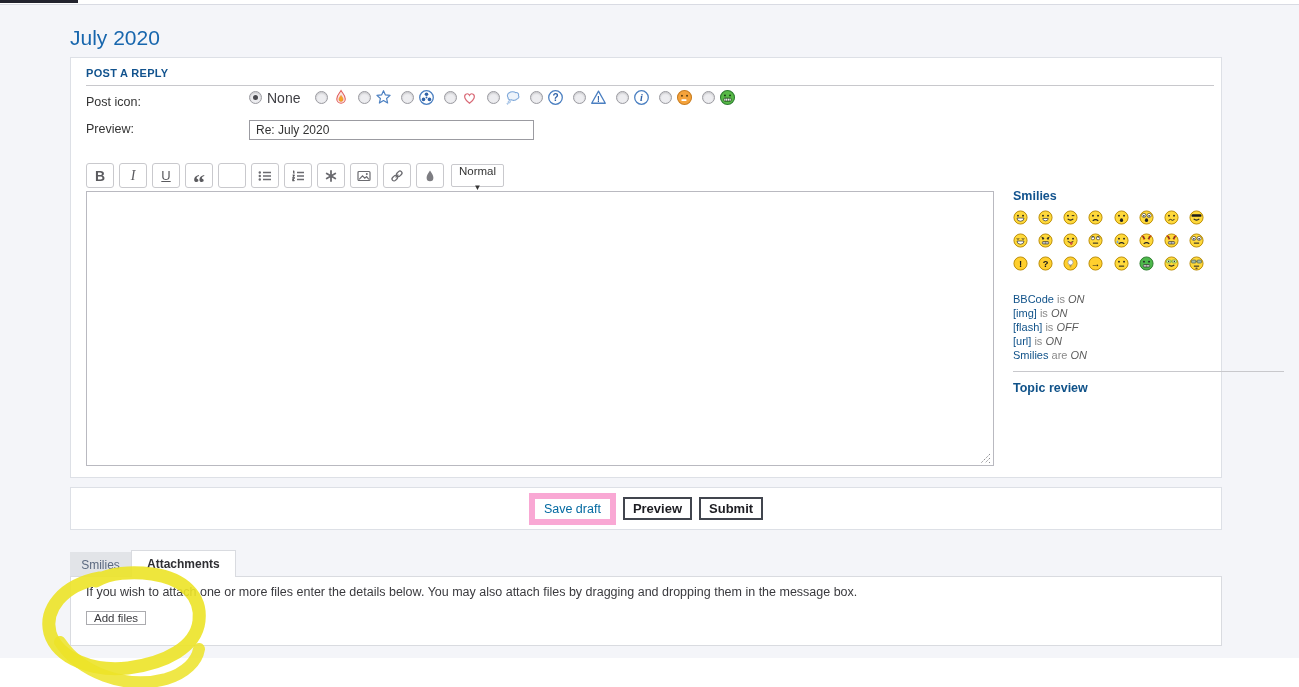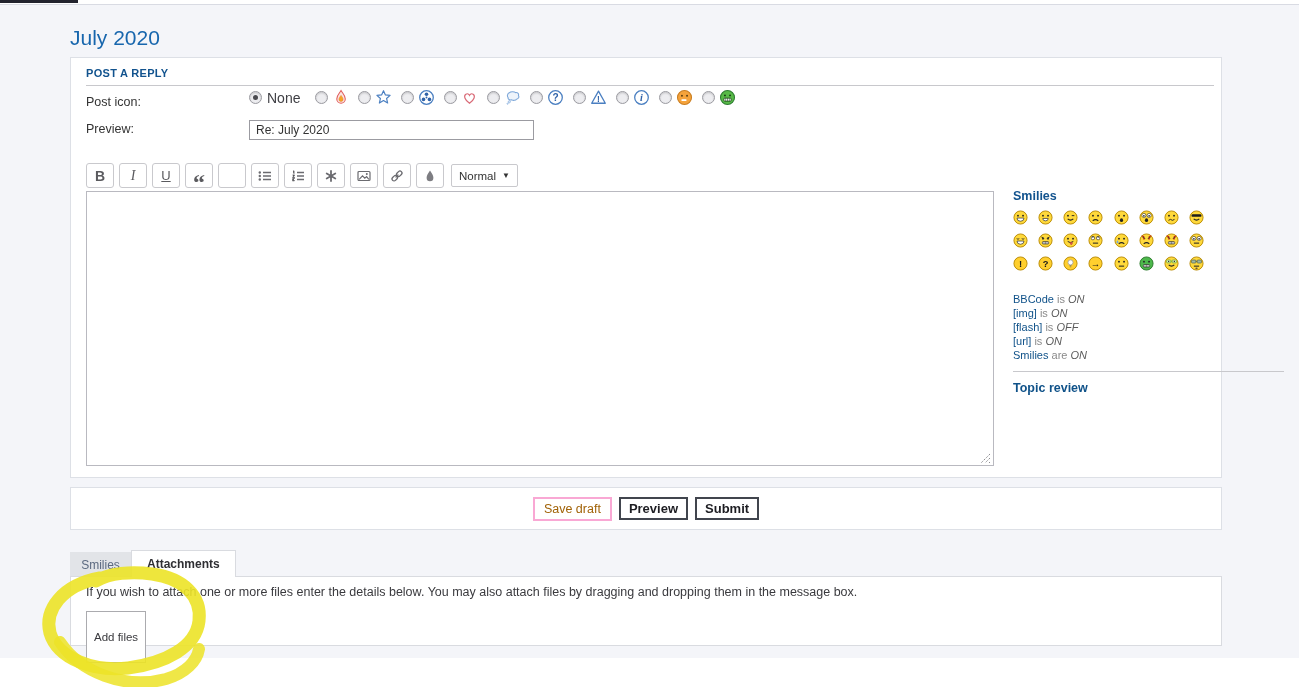--- a/index.html
+++ b/index.html
@@ -32,49 +32,49 @@
   .subject-input { position:absolute; left:178px; top:62px; width:285px; height:20px; border:1px solid #9b9ba1; font-size:12px; color:#333; padding:2px 6px; font-family:inherit; background:#fff; }
 
   .toolbar { position:absolute; left:15px; top:105px; display:flex; align-items:center; }
   .tbtn { height:25px; min-width:28px; padding:0 5px; margin-right:5px; background:#fff; border:1px solid #c9c9cd; border-radius:3px; color:#5a5a5e; display:flex; align-items:center; justify-content:center; font-size:13px; cursor:pointer; }
   .tbtn svg { width:14px; height:14px; display:block; }
   .tb-bold { font-weight:bold; font-size:14px; }
   .tb-italic { font-style:italic; font-family:"Liberation Serif",serif; font-size:14px; }
   .tb-underline { text-decoration:underline; font-size:13px; }
   .tb-quote { font-family:"Liberation Serif",serif; font-weight:bold; font-size:24px; line-height:8px; padding-top:12px; }
   .tb-code { font-size:9px; font-weight:bold; letter-spacing:-0.5px; }
-  .format-select { height:23px; margin-left:2px; border:1px solid #c9c9cd; border-radius:2px; background:#fff; font-size:11.5px; color:#333; padding:0 7px; display:flex; align-items:center; gap:6px; cursor:pointer; }
+  .format-select { height:23px; margin-left:2px; border:1px solid #c9c9cd; border-radius:2px; background:#fff; font-size:11.5px; color:#333; padding:0 7px; display:flex; align-items:center; gap:6px; cursor:pointer;flex-direction:column; }
   .format-arrow { font-size:8px; color:#333; }
 
   .message-area { position:absolute; left:15px; top:133px; width:908px; height:275px; border:1px solid #b9b9c0; background:#fff; resize:none; font-family:inherit; }
   .resize-grip { position:absolute; left:908px; top:394px; width:12px; height:12px; }
 
   .smilies-col { position:absolute; left:942px; top:131px; width:201px; }
   .smilies-title { font-size:12.5px; font-weight:bold; color:#12538e; }
   .smiley-grid { margin-top:7px; display:grid; grid-template-columns:repeat(8,1fr); row-gap:8px; }
   .smiley { width:15px; height:15px; cursor:pointer; }
   .smiley svg { width:15px; height:15px; display:block; }
   .bbcode-status { margin-top:21px; font-size:11px; line-height:14px; color:#8a8a8a; }
   .bb-link { color:#105289; cursor:pointer; }
   .bb-state { font-style:italic; color:#5a5a5a; }
   .smilies-divider { margin-top:9px; border-top:1px solid #c8c8cc; width:271px; }
   .topic-review { display:inline-block; margin-top:9px; font-size:12.5px; font-weight:bold; color:#105289; cursor:pointer; }
 
   .actions-panel { left:70px; top:487px; width:1152px; height:43px; display:flex; align-items:center; justify-content:center; gap:7px; }
   .btn { background:#fff; font-family:inherit; cursor:pointer; }
-  .btn-savedraft { border:2px solid #f9a8d4; color:#a16207; font-size:12.5px; padding:3px 9px; }
+  .btn-savedraft { border:6px solid #f9a8d4; color:#0369a1; font-size:12.5px; padding:3px 9px; }
   .btn-strong { border:2px solid #41454e; color:#1d1d22; font-weight:bold; font-size:13px; padding:2px 8px; }
 
   .tab { position:absolute; font-size:12px; display:flex; align-items:center; justify-content:center; cursor:pointer; }
   .tab-options { left:70px; top:552px; width:61px; height:25px; background:#e2e4e8; color:#5c6a80; }
   .tab-attachments { left:131px; top:550px; height:27px; padding:0 15px; background:#fff; border:1px solid #d9dbe0; border-bottom:none; font-weight:bold; color:#2f2f33; z-index:3; }
 
   .attach-panel { left:70px; top:576px; width:1152px; height:70px; border:1px solid #d9dbe0; z-index:2; }
   .attach-info { position:absolute; left:15px; top:8px; font-size:12.5px; color:#3a3a3e; }
-  .btn-addfiles { position:absolute; left:15px; top:34px; border:1px solid #ababaf; color:#3a3a3e; font-size:11.5px; padding:19px 7px; background:#fff; }
+  .btn-addfiles { position:absolute; left:15px; top:34px; border:1px solid #ababaf; color:#3a3a3e; font-size:11.5px; padding:0 7px; background:#fff; }
 
   .annotation { position:absolute; left:0; top:0; width:1299px; height:687px; pointer-events:none; z-index:5; }
 </style>
 </head>
 <body>
 
 <div class="page">
   <div class="bg-band"></div>
   <div class="top-strip"></div>
   <div class="top-dark"></div>

